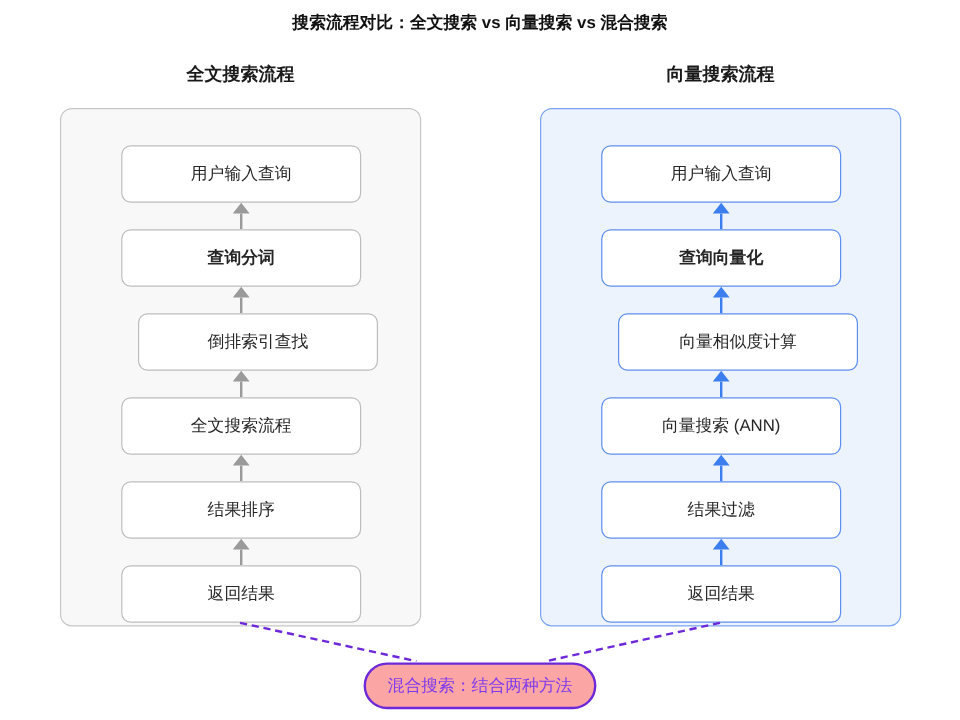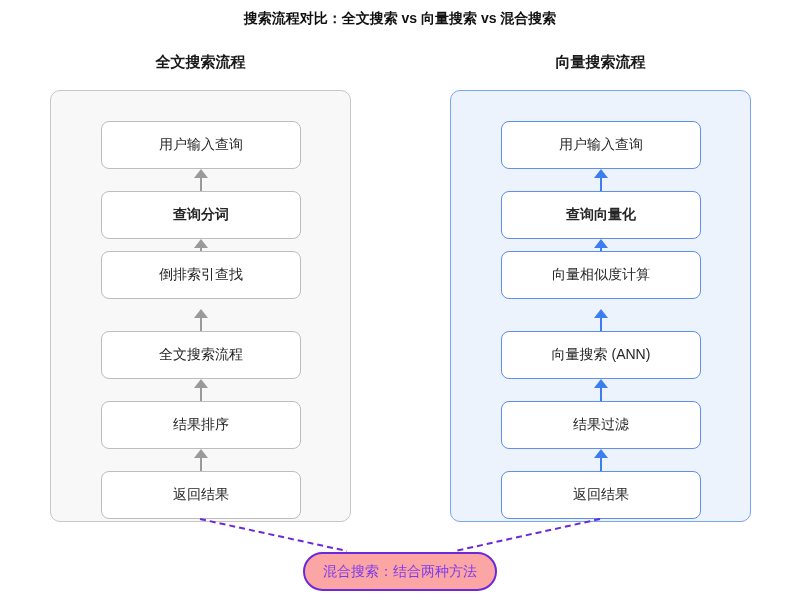--- a/index.html
+++ b/index.html
@@ -45,21 +45,21 @@
     width: 200px; height: 48px;
     box-sizing: border-box;
     background: #ffffff;
     border-radius: 8px;
     display: flex; align-items: center; justify-content: center;
     font-size: 14px; color: #262626;
     text-align: center;
   }
   .fulltext .flow-node { border: 1px solid #bdbdbd; }
   .vector   .flow-node { border: 1px solid #5d8ef0; }
-  .n0 { top: 30px; }  .n1 { top: 100px; font-weight: bold; } .n2 { top: 160px; }
+  .n0 { top: 30px; }  .n1 { top: 100px; font-weight: bold; } .n2 { top: 170px; margin-left: 14px; }
   .n3 { top: 240px; } .n4 { top: 310px; } .n5 { top: 380px; }
 
   .up-arrow {
     position: absolute; left: 143px;
     width: 14px; height: 22px;
   }
   .a0 { top: 78px; }  .a1 { top: 148px; } .a2 { top: 218px; }
   .a3 { top: 288px; } .a4 { top: 358px; }
   .up-arrow .head {
     width: 0; height: 0; margin: 0 auto;

